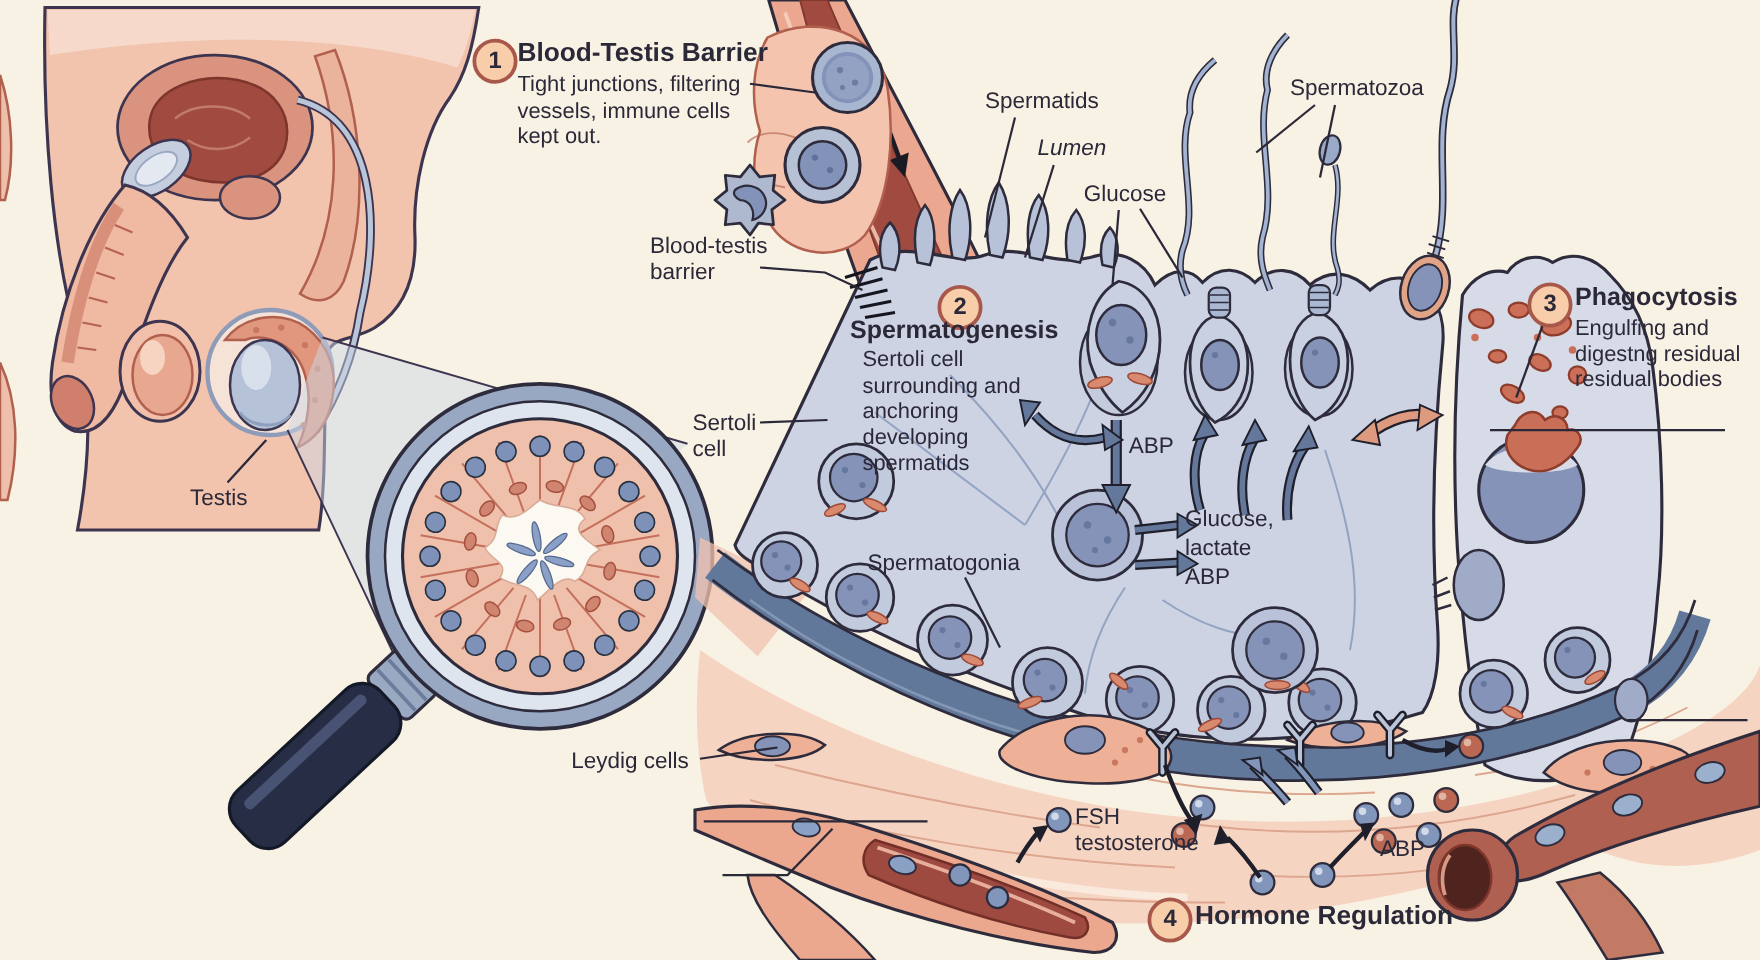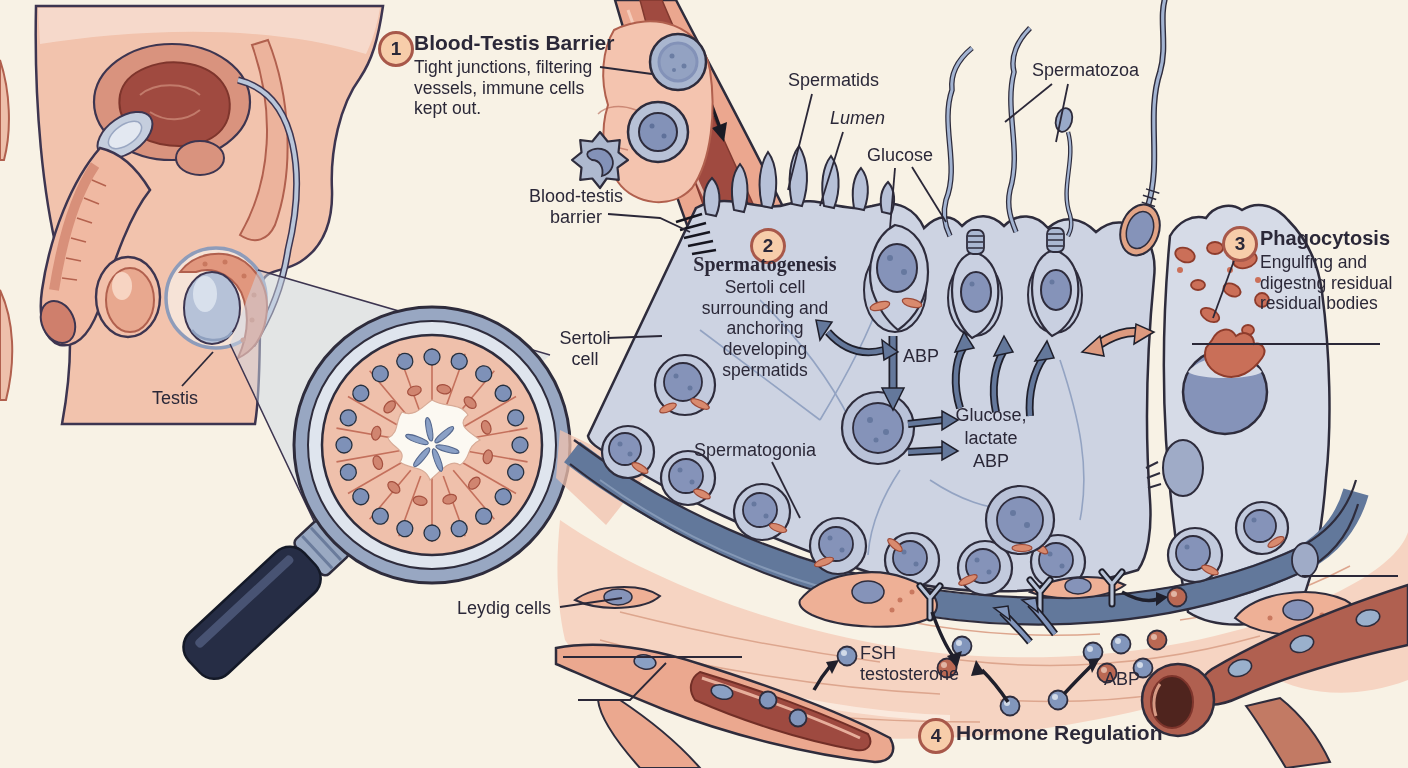--- a/index.html
+++ b/index.html
@@ -5,21 +5,21 @@
   html,body{margin:0;padding:0;background:#f8f2e5;}
   #stage{position:relative;width:1408px;height:768px;overflow:hidden;
          font-family:"Liberation Sans","DejaVu Sans",sans-serif;color:#2b2838;}
   #art{position:absolute;left:0;top:0;}
   .lbl{position:absolute;font-size:18px;line-height:1.18;white-space:pre-line;}
   .badge{position:absolute;width:30px;height:30px;border-radius:50%;
          background:#f7cdaa;border:3px solid #a8584a;display:flex;
          align-items:center;justify-content:center;font-weight:700;font-size:19px;}
   .sec-title{position:absolute;font-weight:700;font-size:21px;white-space:pre-line;}
   .sec-desc{position:absolute;font-size:17.5px;line-height:1.18;white-space:pre-line;}
-  .ctr{text-align:center;}
+  .ctr{text-align:left;}
 </style>
 </head>
 <body>
 
 <div id="stage">
 
 <svg id="art" width="1408" height="768" viewBox="0 0 1408 768">
 
   <g>
     <path d="M36,6 L383,6 C378,40 372,60 360,78 C340,105 330,150 332,190 C333,225 322,248 300,262 C282,273 268,268 262,282 C258,330 262,380 255,424 L62,424 C72,370 74,320 62,270 C42,200 34,100 36,6 Z" fill="#f2c3ad" stroke="#3d3550" stroke-width="2.5"></path>
@@ -556,21 +556,21 @@
       <span>1</span>
     </div>
   <div class="sec-title" style="left:414px;top:31px;">Blood-Testis Barrier</div>
   <div class="sec-desc" style="left:414px;top:57px;">Tight junctions, filtering
 vessels, immune cells
 kept out.</div>
 
   <div class="badge" style="left:750px;top:228px;">
       <span>2</span>
     </div>
-  <div class="sec-title ctr" style="left:680px;top:253px;width:170px;font-size:20px;font-family:Liberation Serif, serif;">Spermatogenesis</div>
+  <div class="sec-title ctr" style="left:680px;top:253px;width:170px;font-size:20px;">Spermatogenesis</div>
   <div class="sec-desc ctr" style="left:690px;top:277px;width:150px;">Sertoli cell
 surrounding and
 anchoring
 developing
 spermatids</div>
 
   <div class="badge" style="left:1222px;top:226px;">
       <span>3</span>
     </div>
   <div class="sec-title" style="left:1260px;top:227px;font-size:20px;">Phagocytosis</div>

